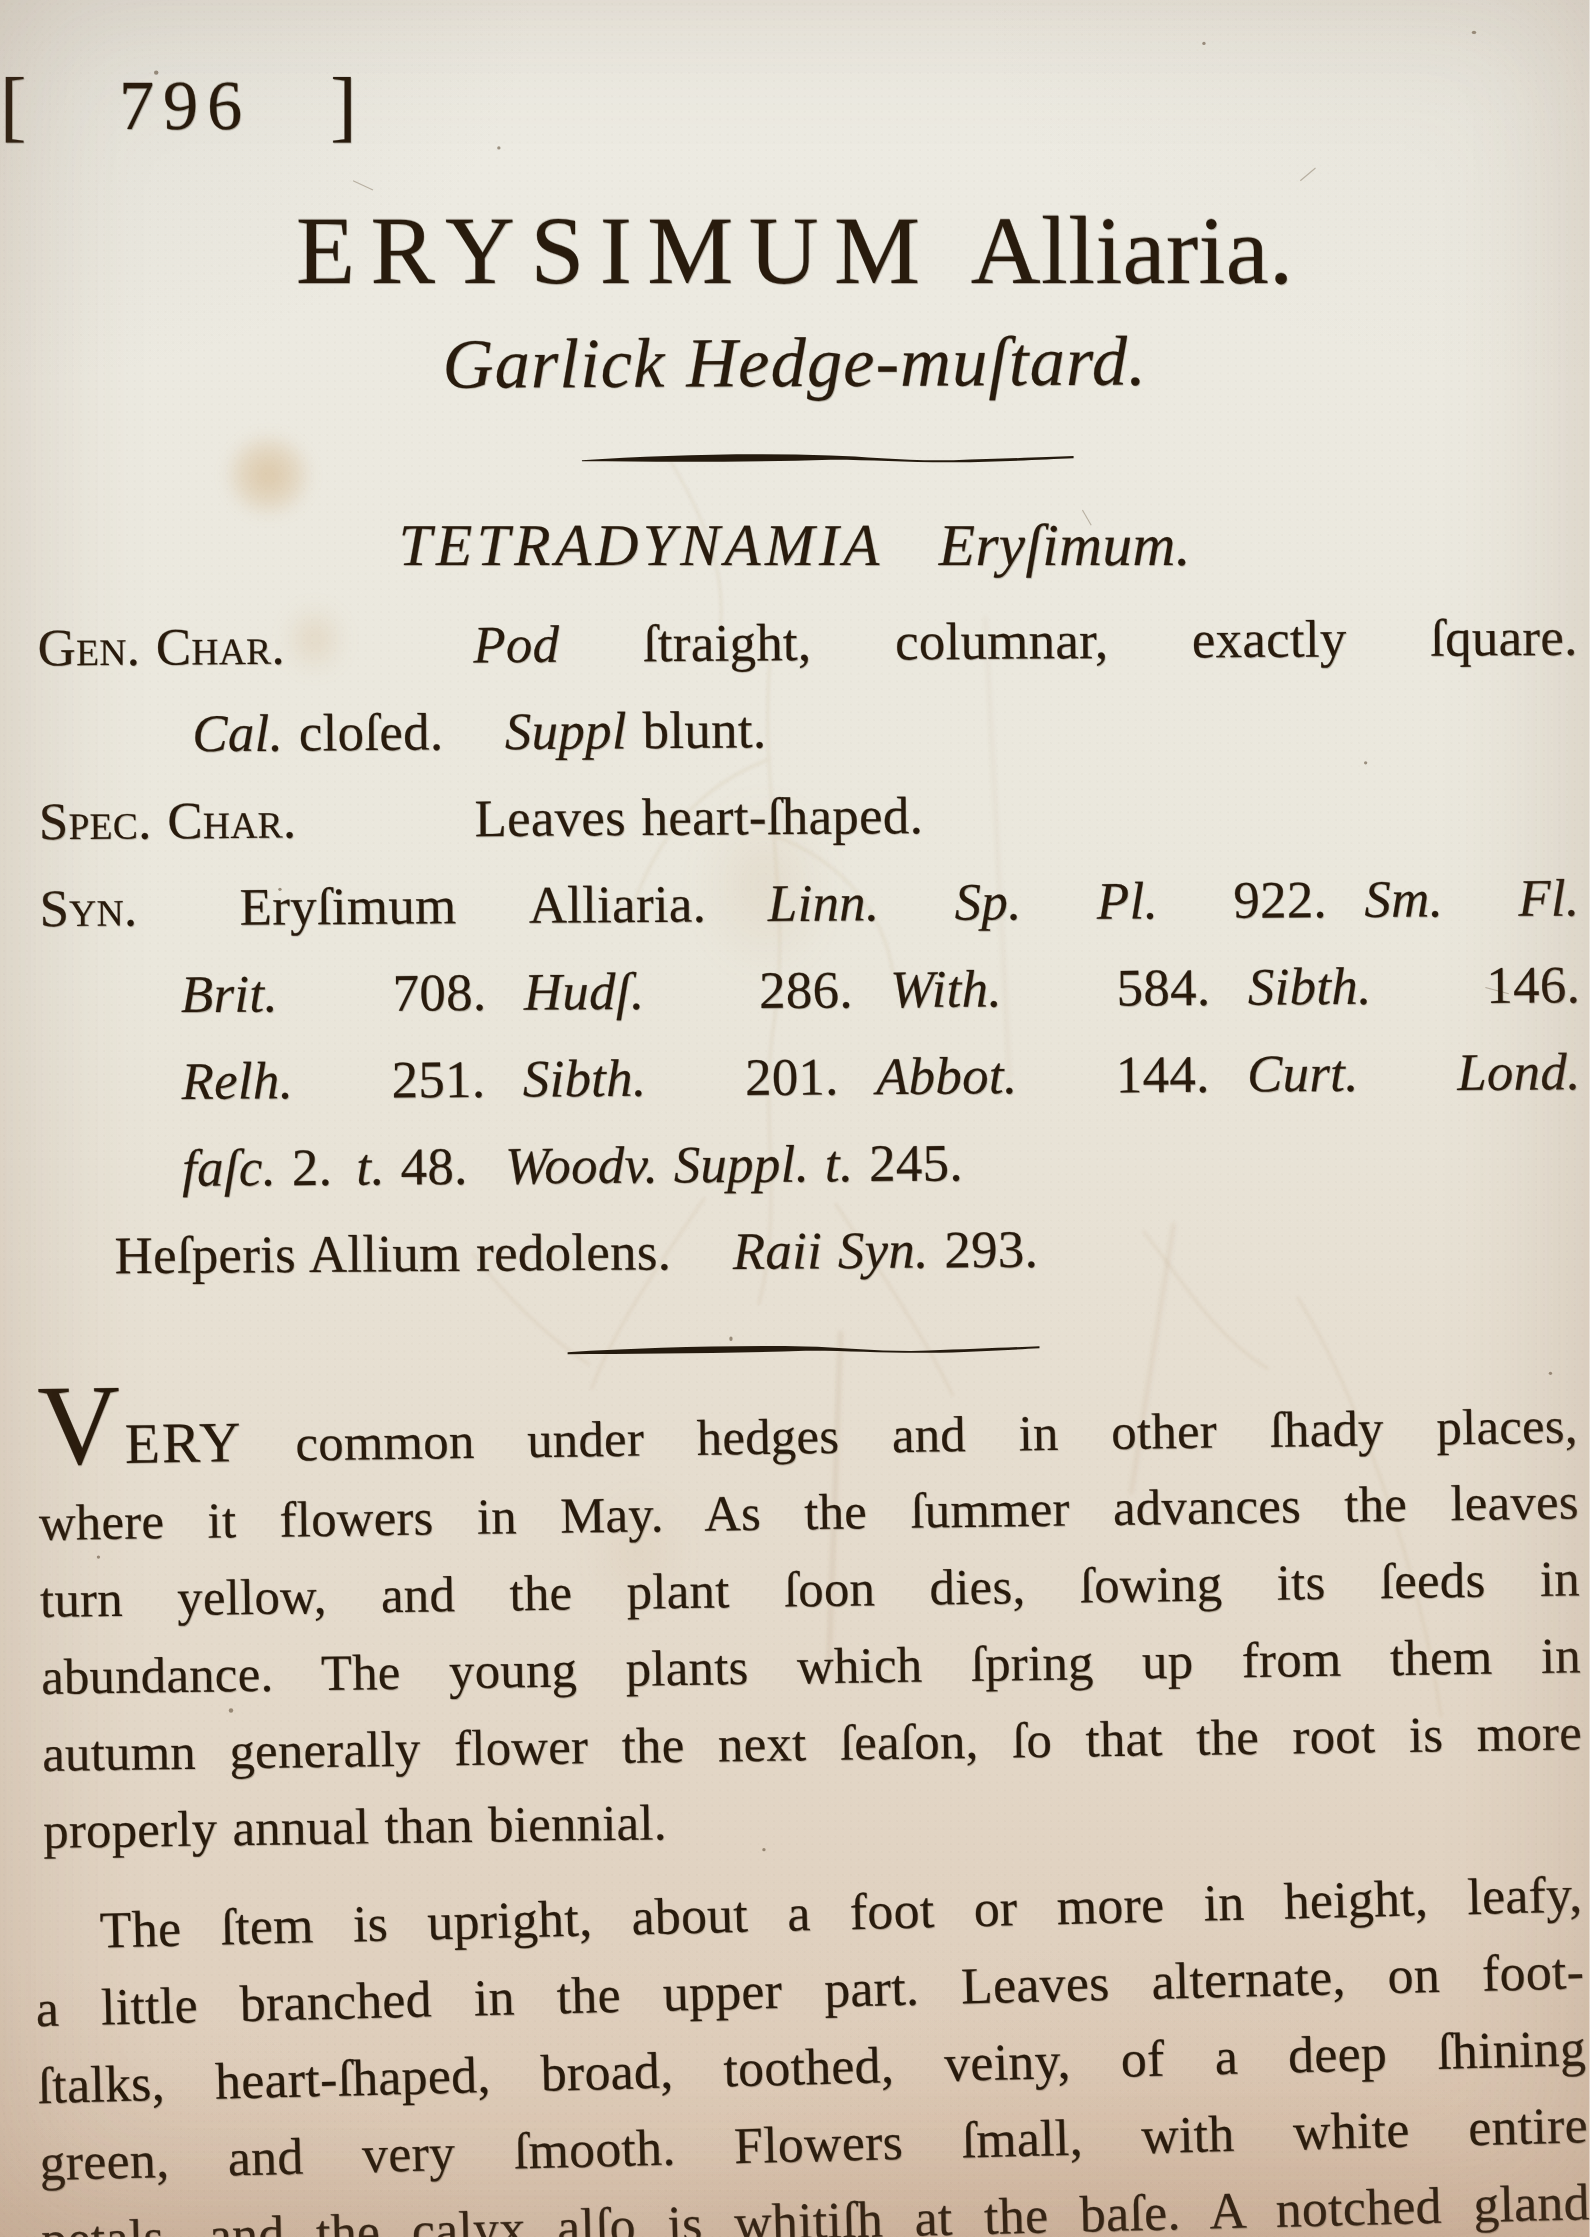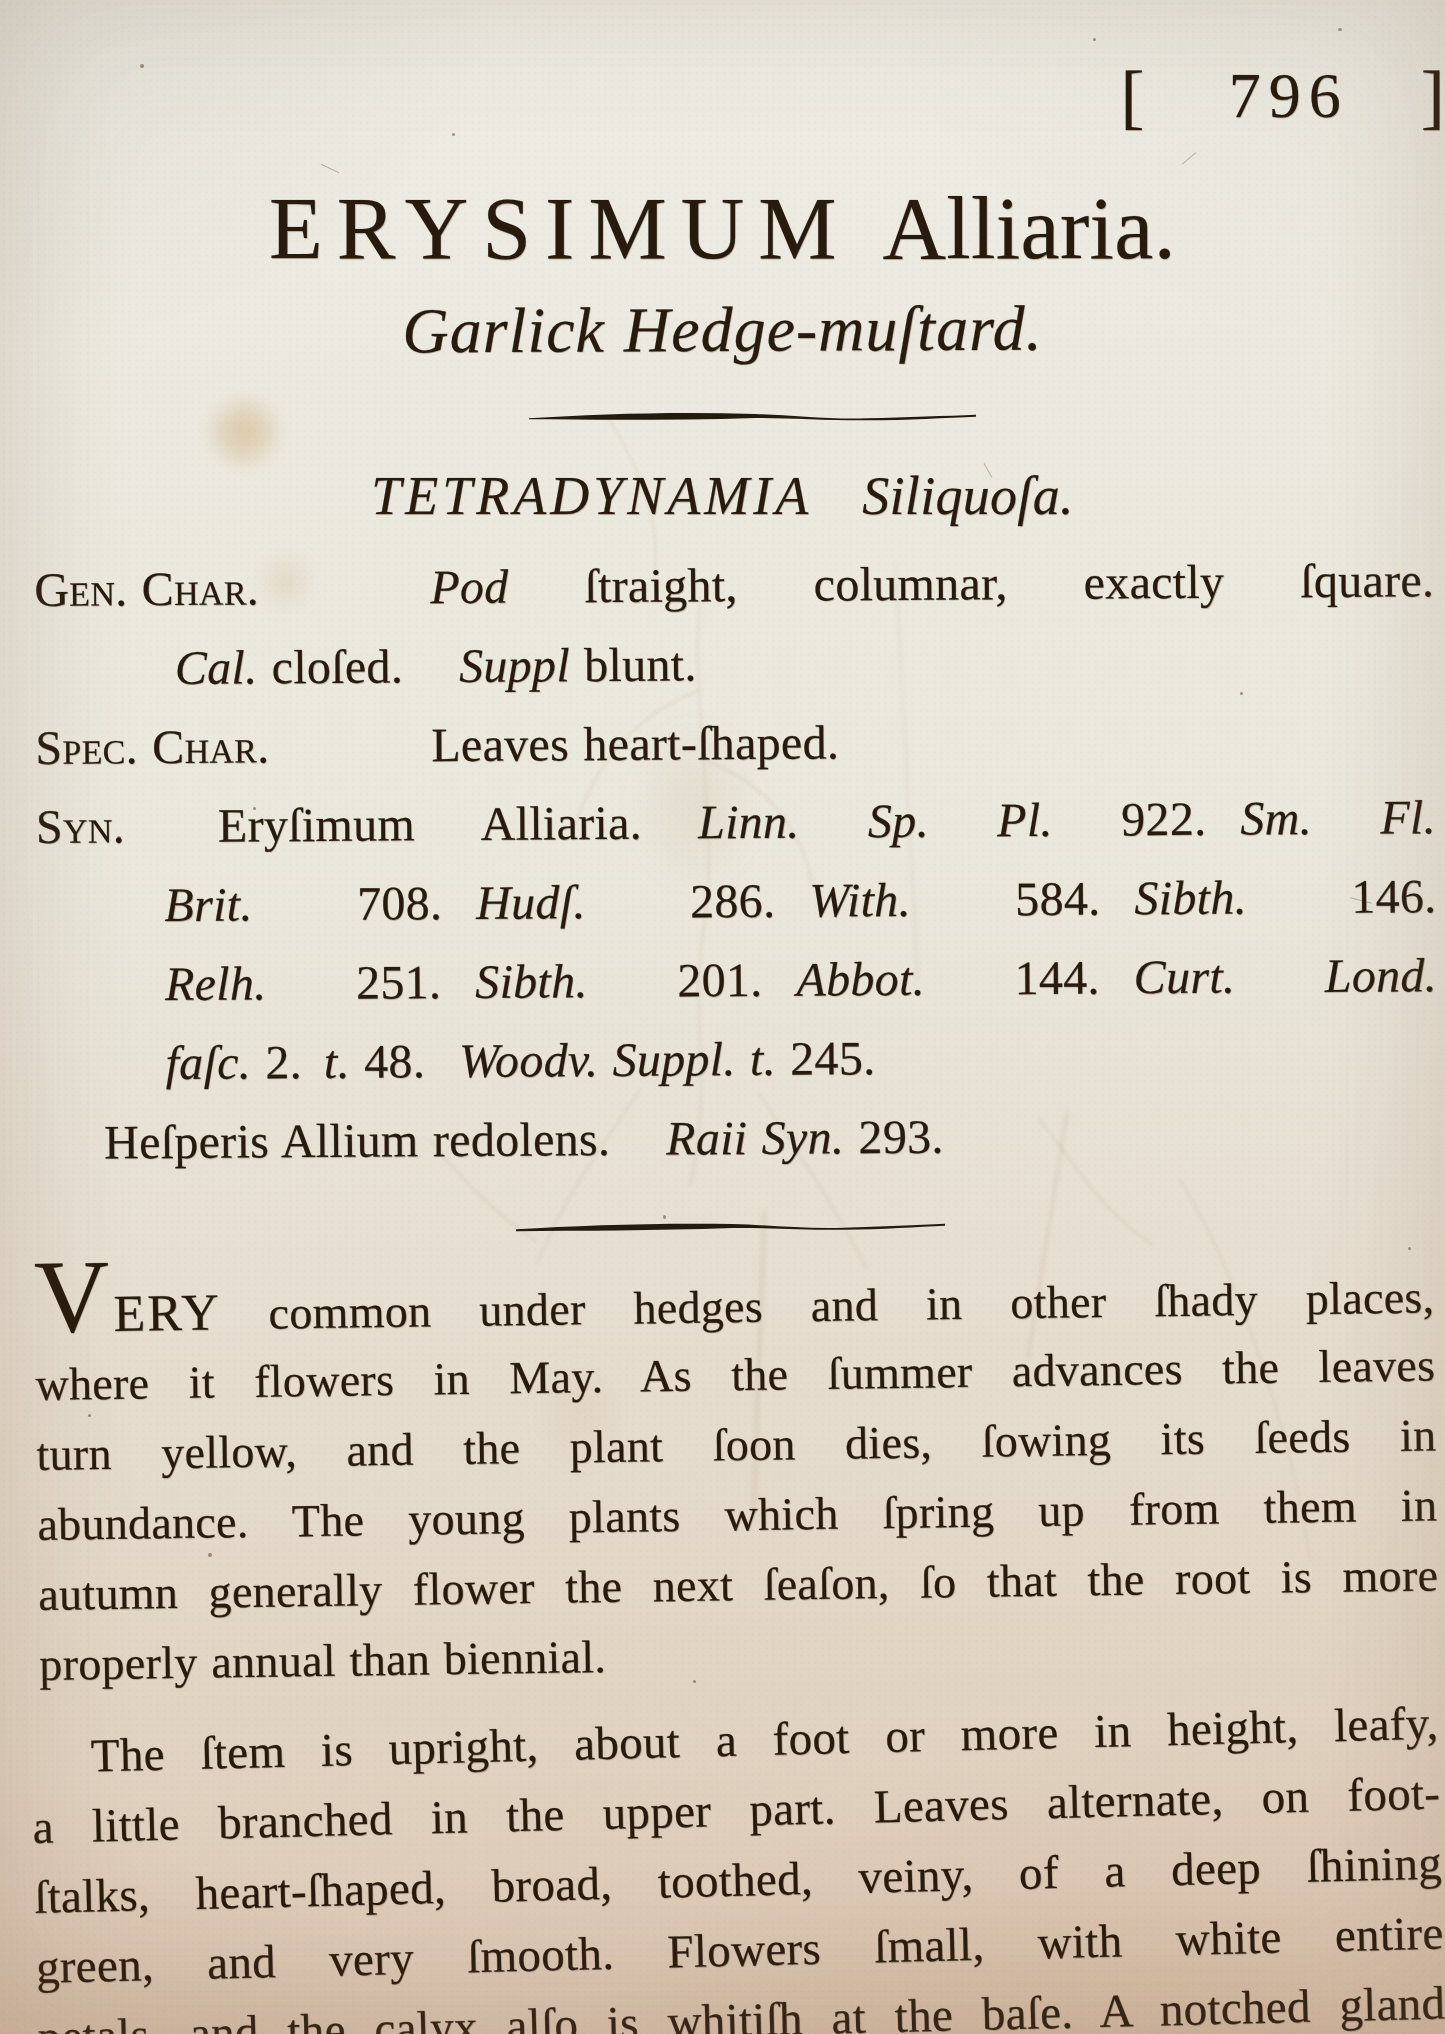--- a/index.html
+++ b/index.html
@@ -34,21 +34,21 @@
   .gapL{margin-left:56px;}
   .gapM{margin-left:34px;}
   .gapS{margin-left:22px;}
   .ind140{padding-left:140px;}
   .ind128{margin-left:128px;}
   .ind66{margin-left:66px;}
   .j{text-align:justify;}
   .j::after{content:"";display:inline-block;width:100%;height:0;}
   .cline{line-height:79px;height:79px;white-space:normal;}
   .pline{line-height:70px;height:70px;}
-  #folio{top:52px;left:0;width:100%;text-align:right;font-size:64px;}
+  #folio{top:52px;left:0;width:100%;text-align:left;font-size:64px;}
   #folio .bracket{font-size:72px;position:relative;top:3px;}
   #folio .num{letter-spacing:8px;}
   .folio-open{margin-right:84px;}
   .folio-close{margin-left:72px;}
   #title{top:185px;left:0;width:100%;text-align:center;font-size:88px;line-height:88px;}
   #title .genus{letter-spacing:14px;text-align:right;}
   #title .species{margin-left:32px;}
   #common{top:295px;left:0;width:100%;text-align:center;font-size:64px;line-height:70px;
           font-style:italic;letter-spacing:1px;transform:rotate(-.25deg);}
   .rule{position:absolute;}
@@ -134,21 +134,21 @@
 </div>
 <div class="txt" id="common">Garlick Hedge-muſtard.</div>
 
 <div class="rule" id="rule1">
   <svg width="451" height="18" viewBox="0 0 451 18">
     <path fill="#241a0e" d="M2,9 C70,5 150,3 228,6 C260,7 300,12 340,11 C380,10 420,9 449,8 L449,10 C420,11 380,13 340,13 C300,13 260,10 228,10 C150,12 70,11 2,10 Z"></path>
   </svg>
 </div>
 
 <div class="txt" id="classline">
-  <span class="classname">TETRADYNAMIA</span><span class="ordername">Siliquoſa.</span>
+  <span class="classname">TETRADYNAMIA</span><span class="ordername">Eryſimum.</span>
 </div>
 
 <div class="txt" id="charblock">
   <div class="cline j">
     <span class="lbl sc w1">Gen. Char.</span><span class="it">Pod</span><span> ſtraight, columnar, exactly ſquare.</span>
   </div>
   <div class="cline ind140">
     <span class="it">Cal.</span><span> cloſed.</span><span class="it gapL">Suppl</span><span> blunt.</span>
   </div>
   <div class="cline">

